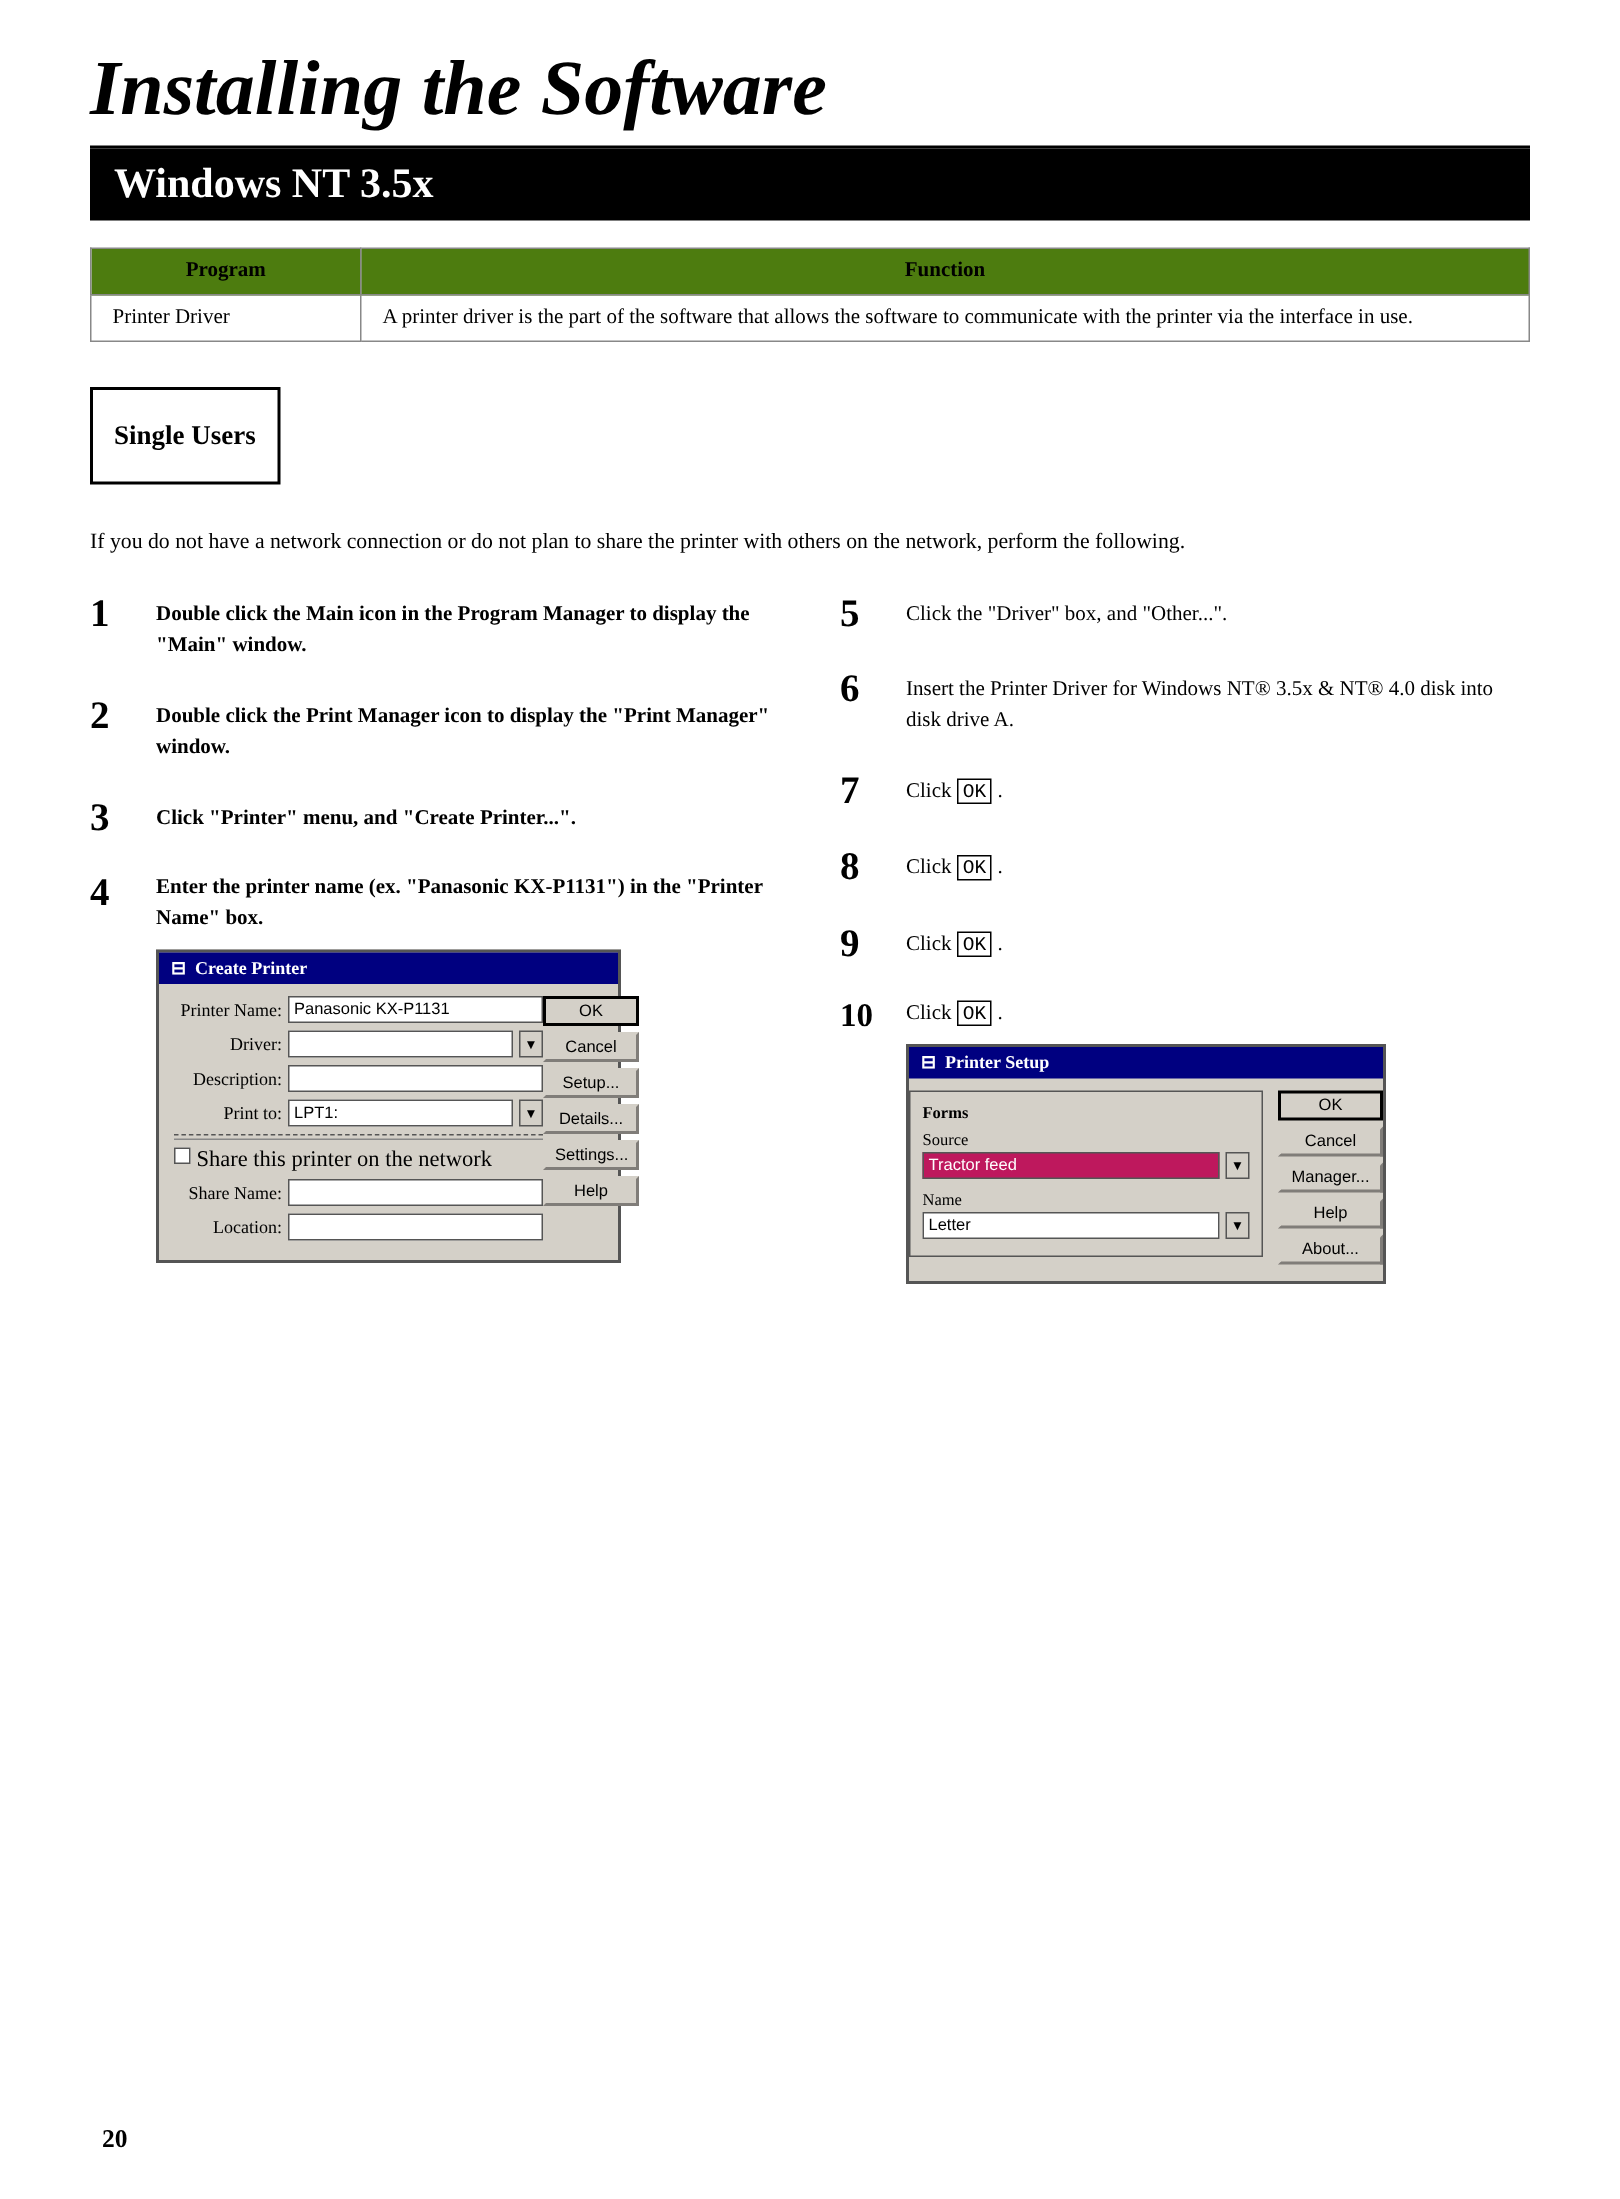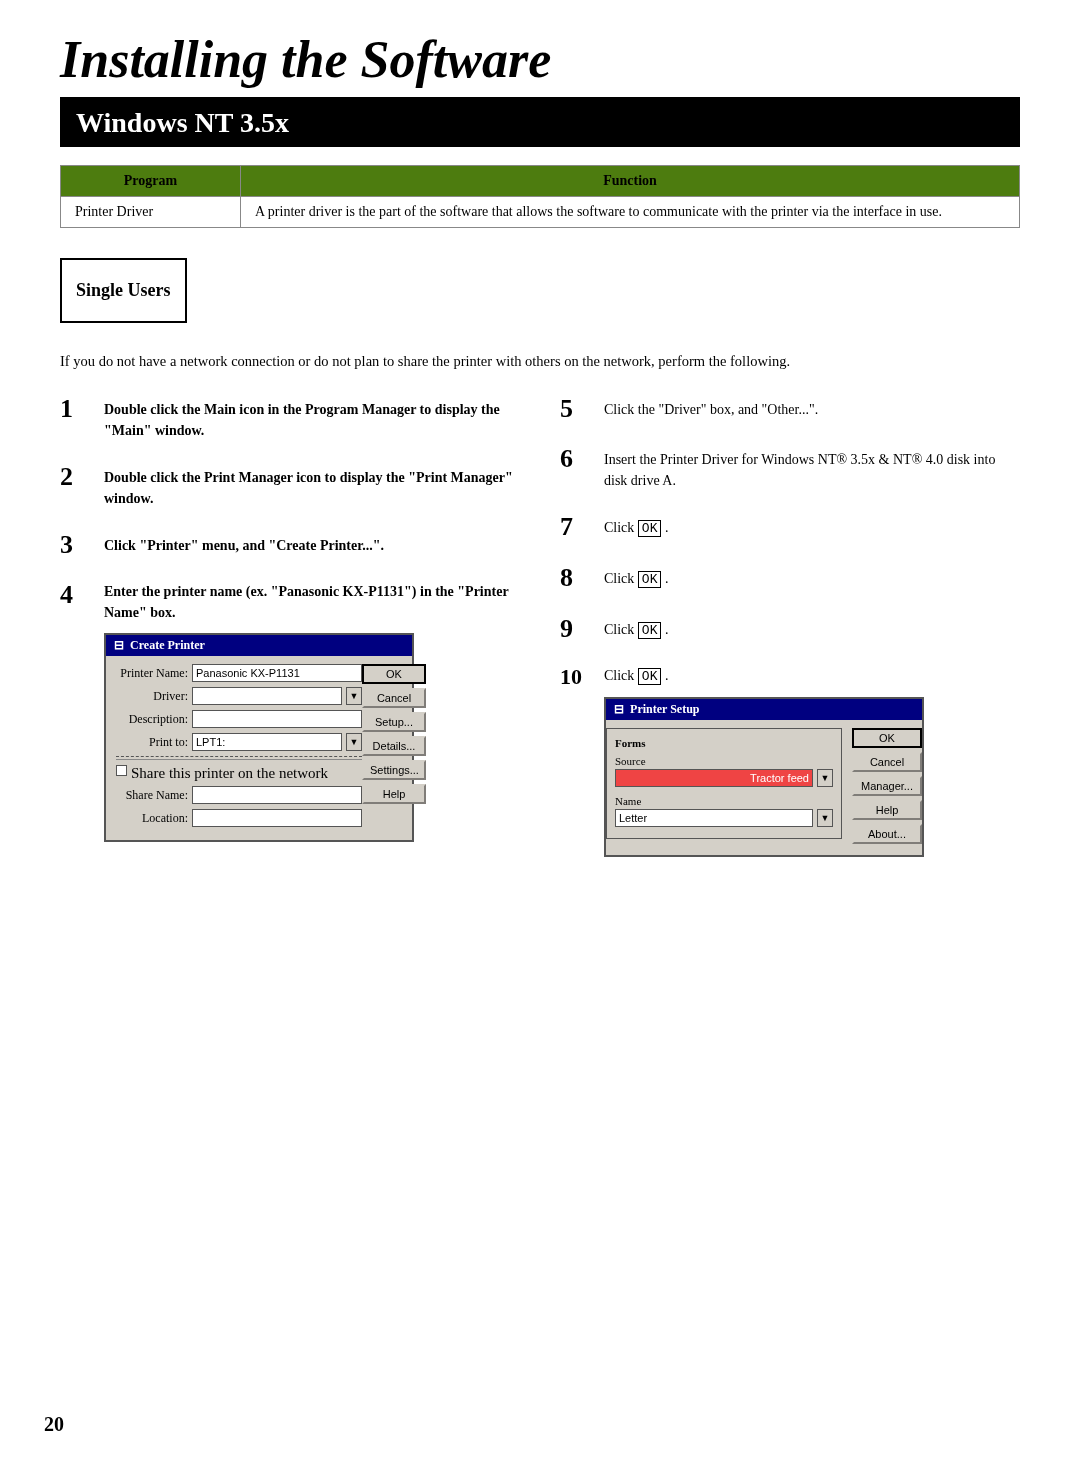--- a/index.html
+++ b/index.html
@@ -236,43 +236,42 @@
     }
     .ps-input {
       flex: 1;
       border: 1px solid #555;
       background: #fff;
       height: 18px;
       font-size: 11px;
       padding: 0 3px;
     }
     .ps-input-blue {
-      background: #ef4444;
+      background: #be185d;
       color: #fff;
-      text-align: right;
     }
     .ps-buttons {
       display: flex;
       flex-direction: column;
       gap: 4px;
       min-width: 70px;
     }
     .ok-box {
       display: inline;
       border: 1px solid #000;
       padding: 0 3px;
       font-family: "Courier New", monospace;
       font-size: 13px;
     }
     
     .page-number {
       position: fixed;
       bottom: 30px;
-      left: 44px;
-      font-size: 20px;
+      left: 68px;
+      font-size: 17px;
       font-weight: bold;
     }
     .dashed-line {
       border: none;
       border-top: 1px dashed #555;
       margin: 2px 0;
     }
   </style>
 </head>
 <body>

